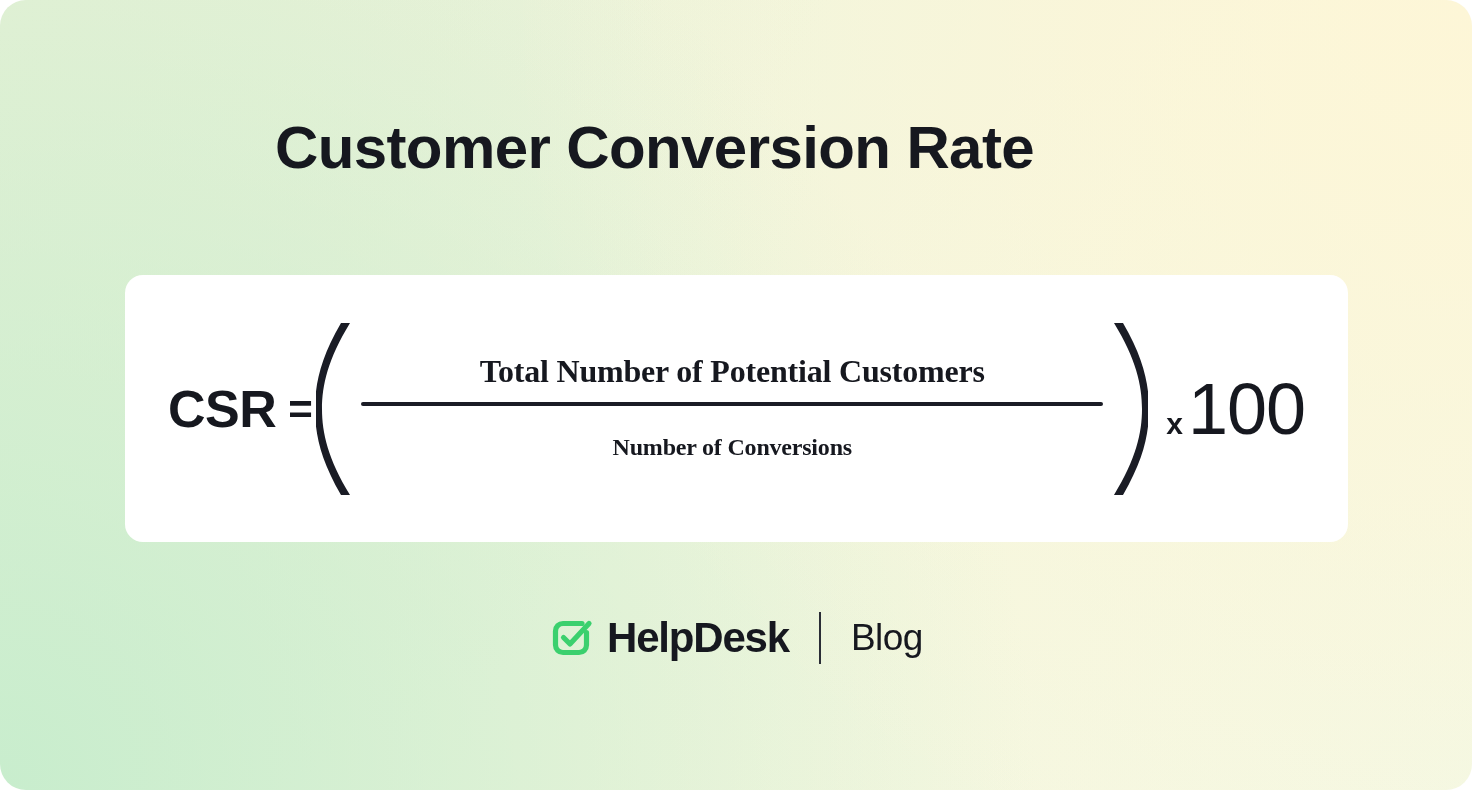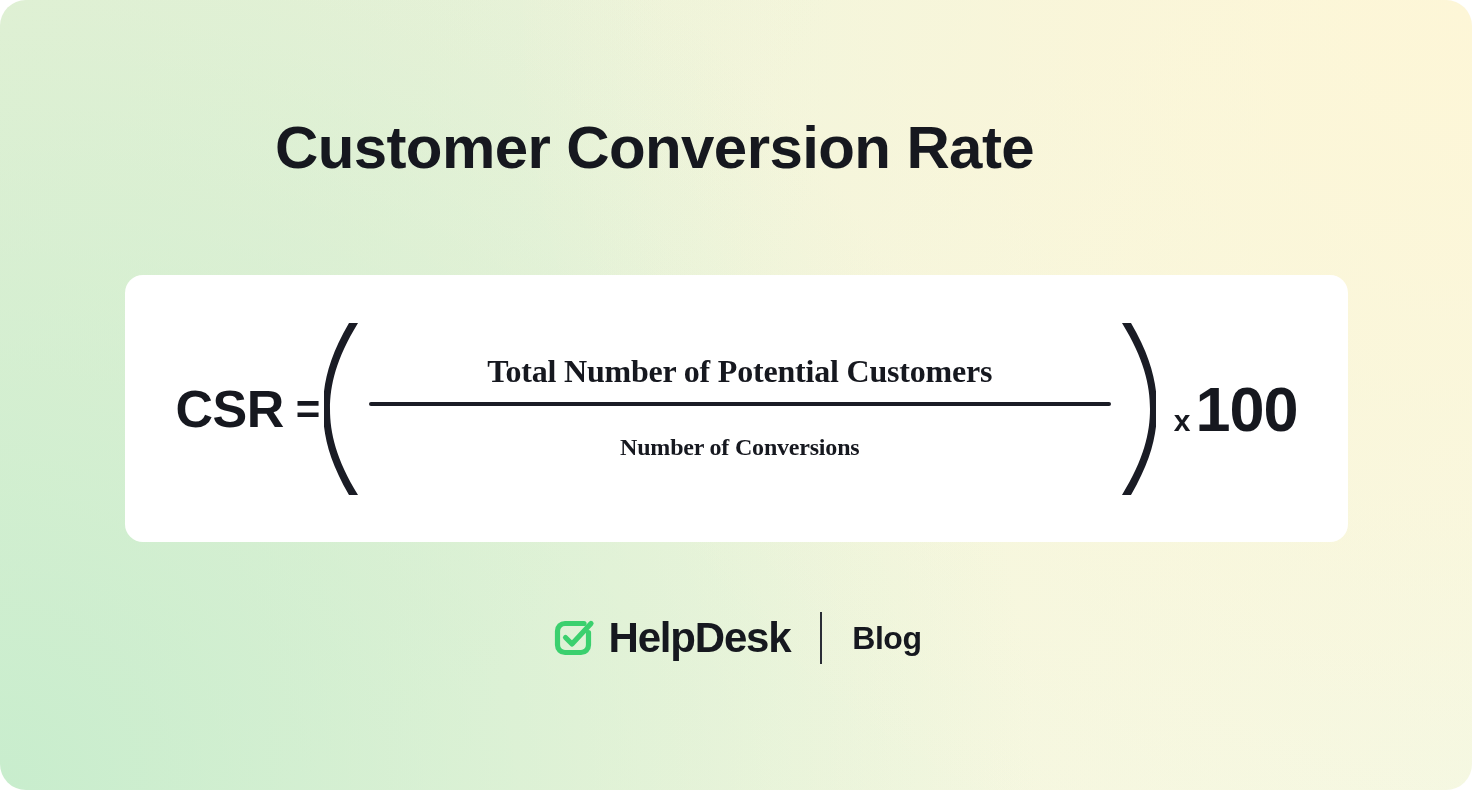--- a/index.html
+++ b/index.html
@@ -137,22 +137,22 @@
     align-items: baseline;
     white-space: nowrap;
     color: #16181f;
   }
   .rhs .mult {
     font-size: 30px;
     font-weight: 700;
     margin-right: 5px;
   }
   .rhs .hundred {
-    font-size: 63px;
-    font-weight: 700;
+    font-size: 72px;
+    font-weight: 400;
     letter-spacing: -1px;
   }
 
   
   .brand {
     position: absolute;
     left: 0;
     top: 612px;
     width: 1472px;
     display: flex;
@@ -175,22 +175,22 @@
     line-height: 46px;
   }
   .brand-divider {
     width: 2px;
     height: 52px;
     background: #2a2d36;
     margin: 0 30px;
     flex: 0 0 auto;
   }
   .brand-section {
-    font-size: 32px;
-    font-weight: 700;
+    font-size: 37px;
+    font-weight: 400;
     letter-spacing: -0.5px;
     color: #16181f;
     line-height: 46px;
   }
 </style>
 </head>
 <body>
 
 <div class="canvas">
 

